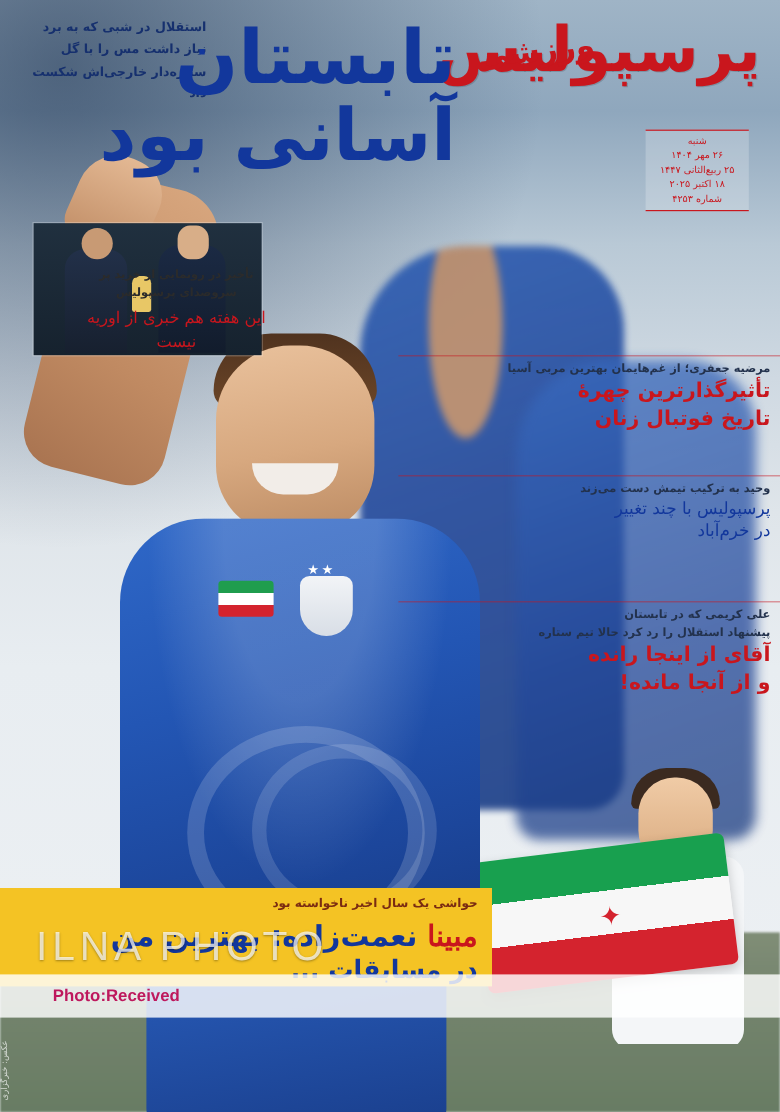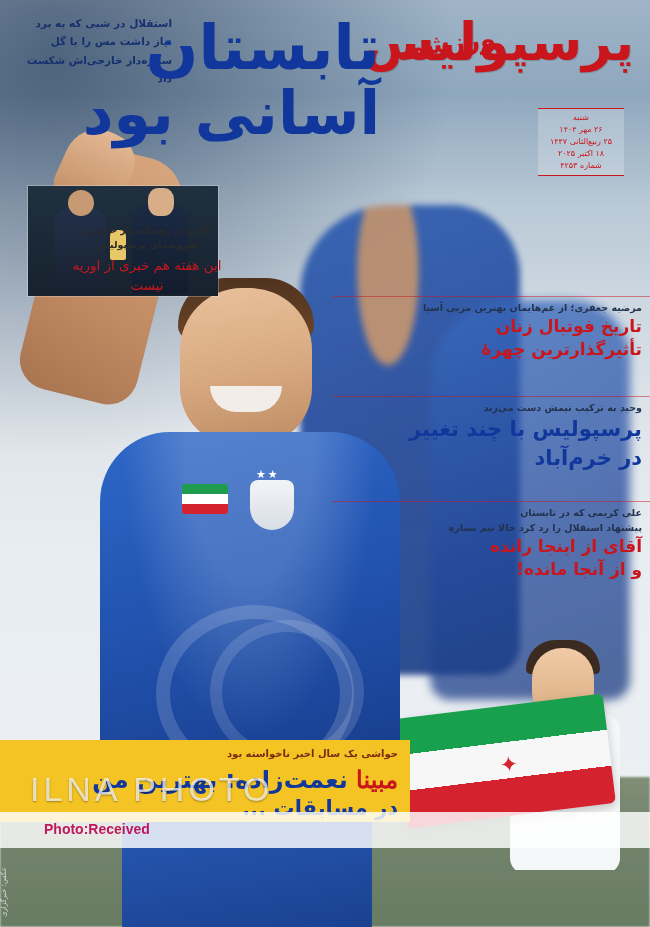--- a/index.html
+++ b/index.html
@@ -146,21 +146,21 @@
   .note-red{
     position:absolute;left:72px;top:222px;width:150px;text-align:center;direction:rtl;
   }
   .note-red .nr1{color:#2b2b2b;font-size:9.5px;line-height:1.6;font-weight:bold;}
   .note-red .nr2{color:#c9161d;font-size:13.5px;line-height:1.45;font-weight:normal;margin-top:4px;}
 
   
   .story{position:absolute;right:0;width:320px;text-align:right;direction:rtl;padding-left:8px;box-sizing:border-box;}
   .story .s-kick{color:#23324d;font-size:9.5px;line-height:1.6;font-weight:bold;}
   .story .s-red{color:#c9161d;font-size:17px;line-height:1.35;font-weight:bold;}
-  .story .s-blue{color:#12379c;font-size:21px;line-height:1.35;font-weight:bold;}
+  .story .s-blue{color:#12379c;font-size:14px;line-height:1.35;font-weight:normal;}
   .rule{position:absolute;right:0;width:318px;height:1px;background:#c9161d;opacity:.5;}
 
   #story1{top:300px;right:8px;text-align:right;}
   #story2{top:400px;right:8px;}
   #story3{top:505px;right:8px;}
 
   
   .flaggirl{
     position:absolute;left:400px;top:640px;width:250px;height:230px;overflow:hidden;
   }
@@ -266,22 +266,22 @@
   </div>
 
   <div class="note-red">
     <div class="nr1">تأخیر در رونمایی از خرید پر سروصدای پرسپولیس</div>
     <div class="nr2">این هفته هم خبری از اوریه نیست</div>
   </div>
 
   <div class="rule" style="top:296px;"></div>
   <div class="story" id="story1">
     <div class="s-kick">مرضیه جعفری؛ از غم‌هایمان بهترین مربی آسیا</div>
+    <div class="s-red">تأثیرگذارترین چهرهٔ</div>
     <div class="s-red">تاریخ فوتبال زنان</div>
-    <div class="s-red">تأثیرگذارترین چهرهٔ</div>
   </div>
 
   <div class="rule" style="top:396px;"></div>
   <div class="story" id="story2">
     <div class="s-kick">وحید به ترکیب تیمش دست می‌زند</div>
     <div class="s-blue">پرسپولیس با چند تغییر</div>
     <div class="s-blue">در خرم‌آباد</div>
   </div>
 
   <div class="rule" style="top:501px;"></div>

